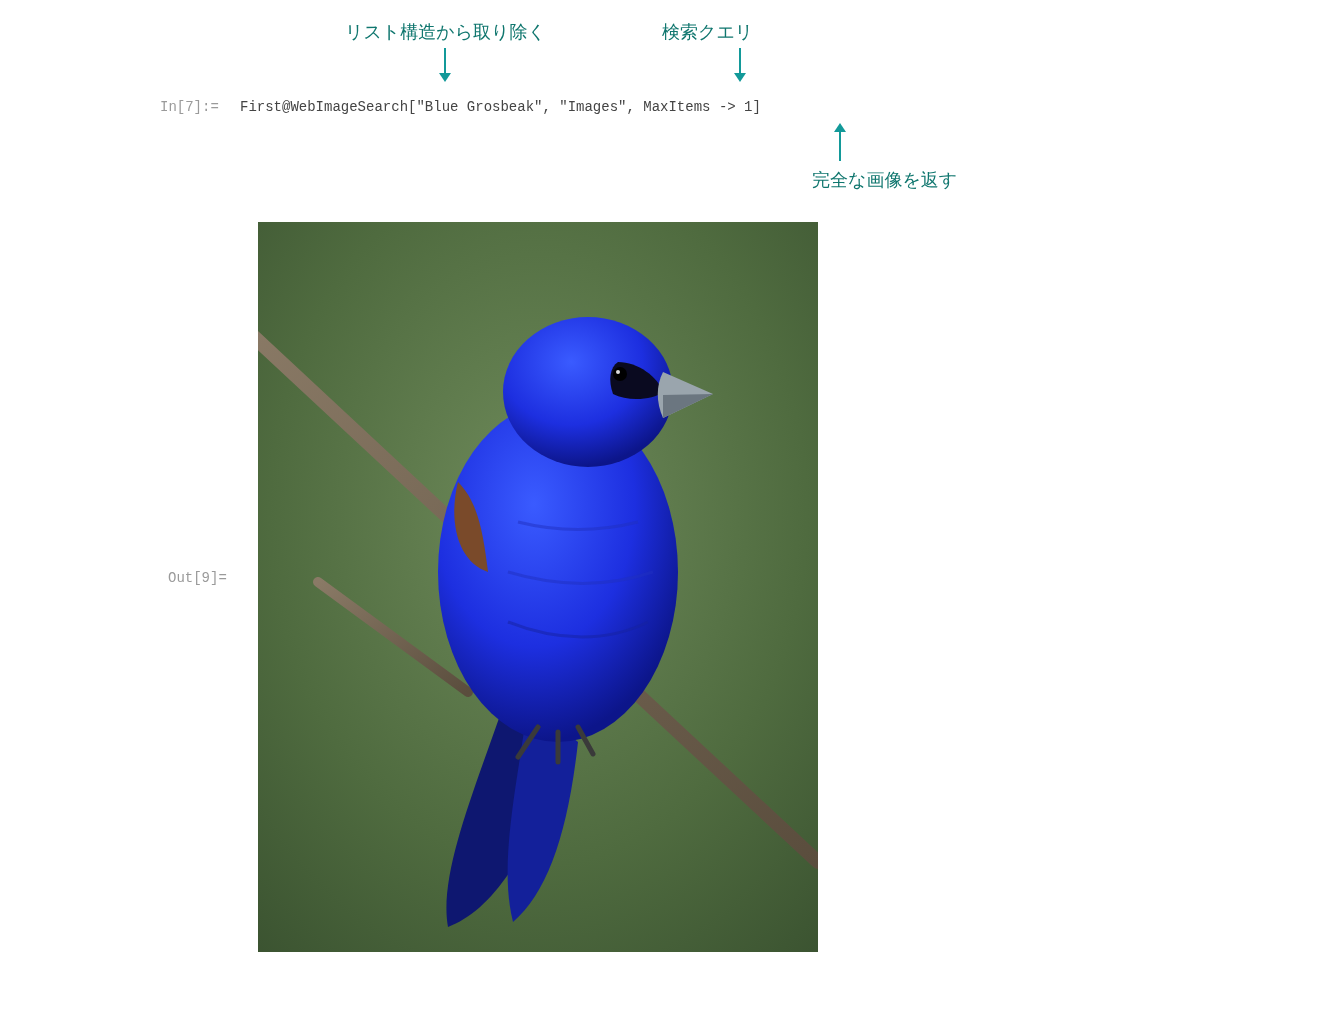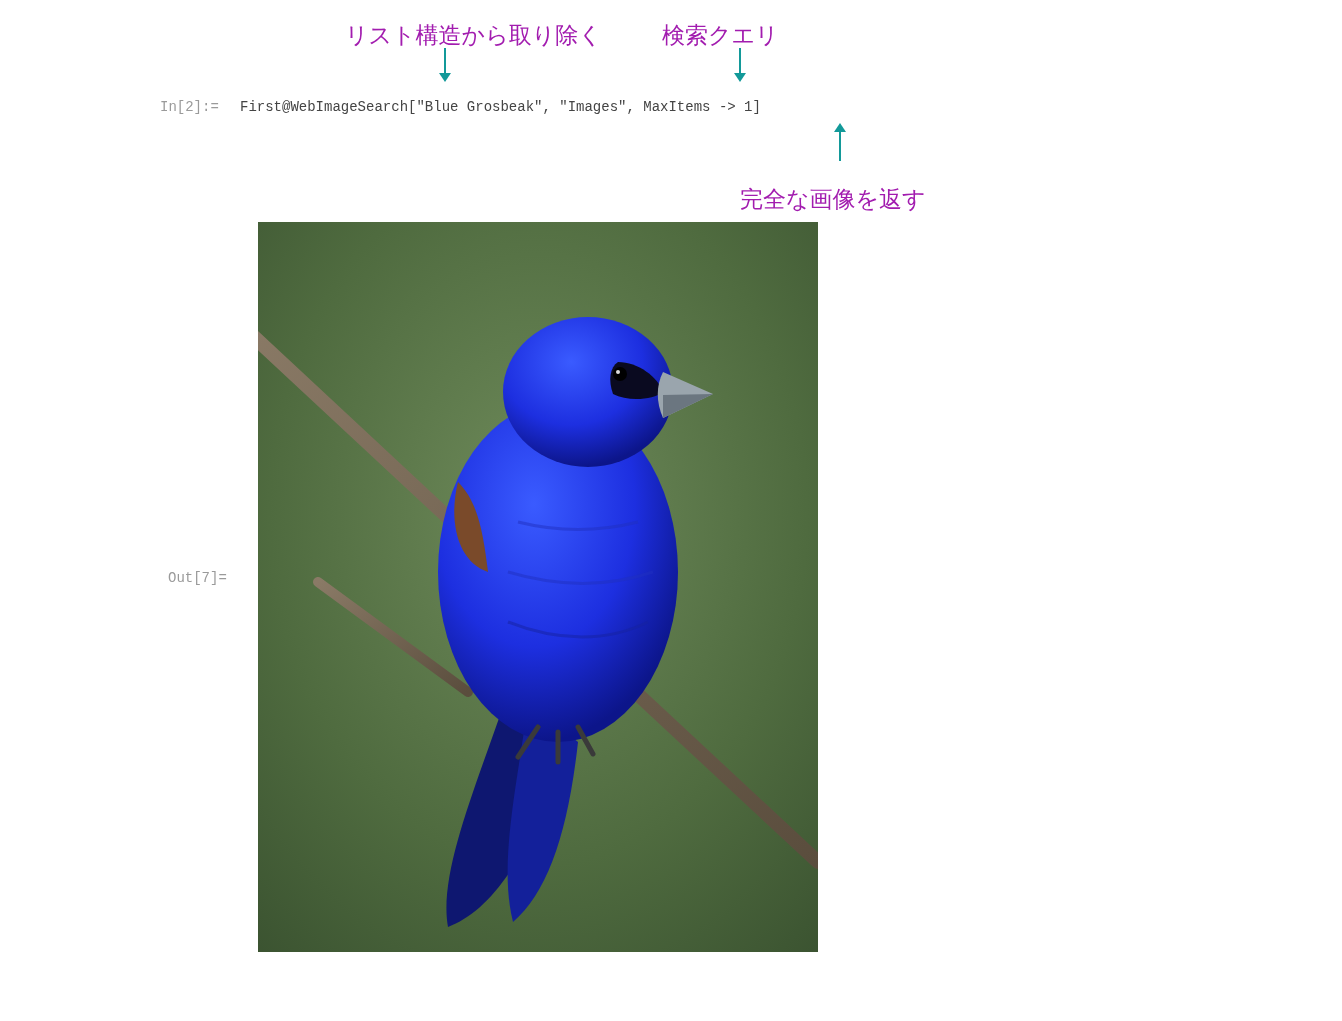--- a/index.html
+++ b/index.html
@@ -1,17 +1,17 @@
 <!DOCTYPE html>
 <html><head>
 <meta charset="utf-8">
 <style>
   html,body{margin:0;padding:0;background:#fff;font-family:"Helvetica Neue",Arial,"Hiragino Kaku Gothic ProN","メイリオ",sans-serif;color:#333;}
   .page{position:relative;width:1342px;height:1021px;}
-  .annot{position:absolute;color:#a21caf;font-size:23px;white-space:nowrap;}
+  .annot{position:absolute;color:#0f766e;font-size:18px;white-space:nowrap;}
   .arrow-down,.arrow-up{position:absolute;}
   .arrow-down svg,.arrow-up svg{display:block;}
   .io-label{position:absolute;color:#9a9a9a;font-size:14px;font-family:"Courier New",monospace;}
   .code-line{position:absolute;color:#444;font-size:14px;font-family:"Courier New",monospace;white-space:nowrap;}
   .output-img{position:absolute;}
   
   .bird-box{width:560px;height:730px;display:block;}
 </style>
 </head>
 <body>
@@ -27,34 +27,34 @@
   </div>
 
   <div class="annot" style="left:662px;top:20px;">検索クエリ</div>
   <div class="arrow-down" style="left:730px;top:48px;">
     <svg width="20" height="35">
       <line x1="10" y1="0" x2="10" y2="27" stroke="#139999" stroke-width="2"></line>
       <polygon points="4,25 16,25 10,34" fill="#139999"></polygon>
     </svg>
   </div>
 
-  <div class="io-label" style="left:160px;top:99px;">In[2]:=</div>
+  <div class="io-label" style="left:160px;top:99px;">In[7]:=</div>
 
   <div class="code-line" style="left:240px;top:99px;">First@WebImageSearch["Blue Grosbeak", "Images", MaxItems -&gt; 1]</div>
 
   <div class="arrow-up" style="left:830px;top:123px;">
     <svg width="20" height="38">
       <polygon points="10,0 4,9 16,9" fill="#139999"></polygon>
       <line x1="10" y1="8" x2="10" y2="38" stroke="#139999" stroke-width="2"></line>
     </svg>
   </div>
 
-  <div class="annot" style="left:740px;top:168px;margin-top:16px;">完全な画像を返す</div>
+  <div class="annot" style="left:812px;top:168px;">完全な画像を返す</div>
 
-  <div class="io-label" style="left:168px;top:570px;">Out[7]=</div>
+  <div class="io-label" style="left:168px;top:570px;">Out[9]=</div>
 
   <div class="output-img" style="left:258px;top:222px;">
     <svg class="bird-box" viewBox="0 0 560 730" aria-label="blue-grosbeak-photo">
 
       <defs>
         <radialGradient id="bg" cx="50%" cy="40%" r="80%">
           <stop offset="0%" stop-color="#6e8a5a"></stop>
           <stop offset="60%" stop-color="#4f6b3f"></stop>
           <stop offset="100%" stop-color="#3a5230"></stop>
         </radialGradient>

